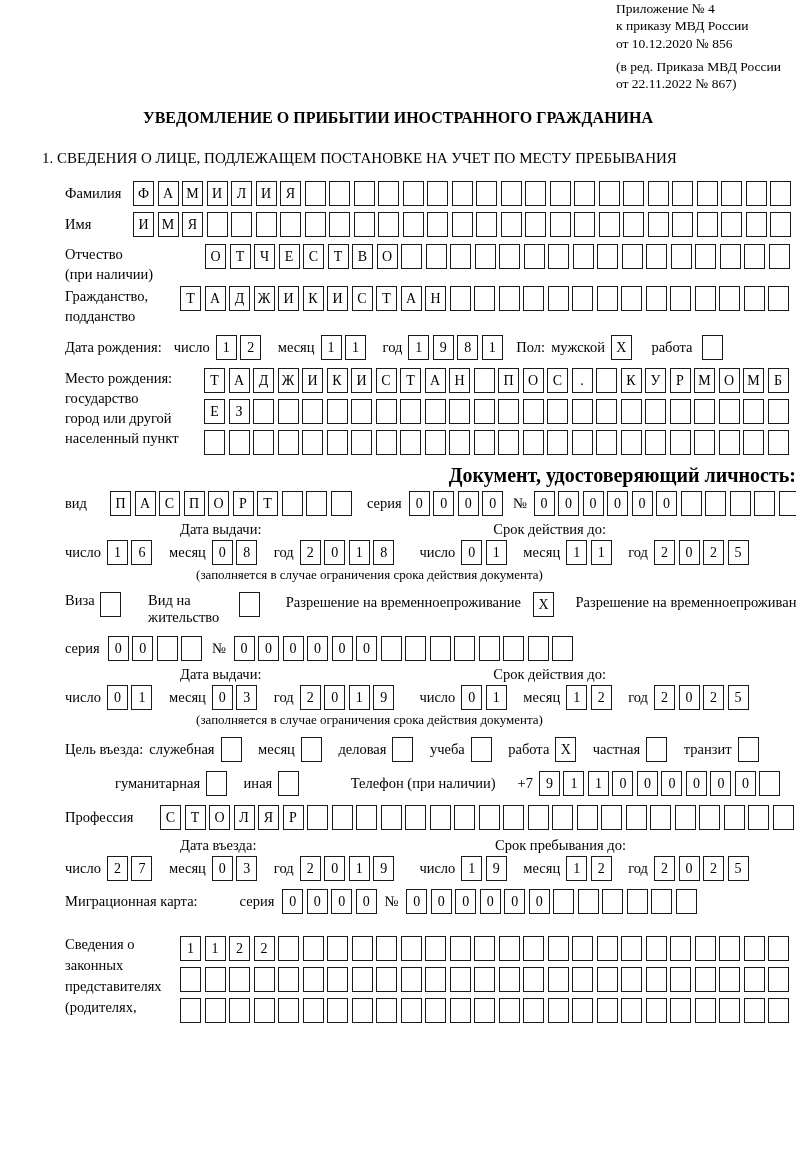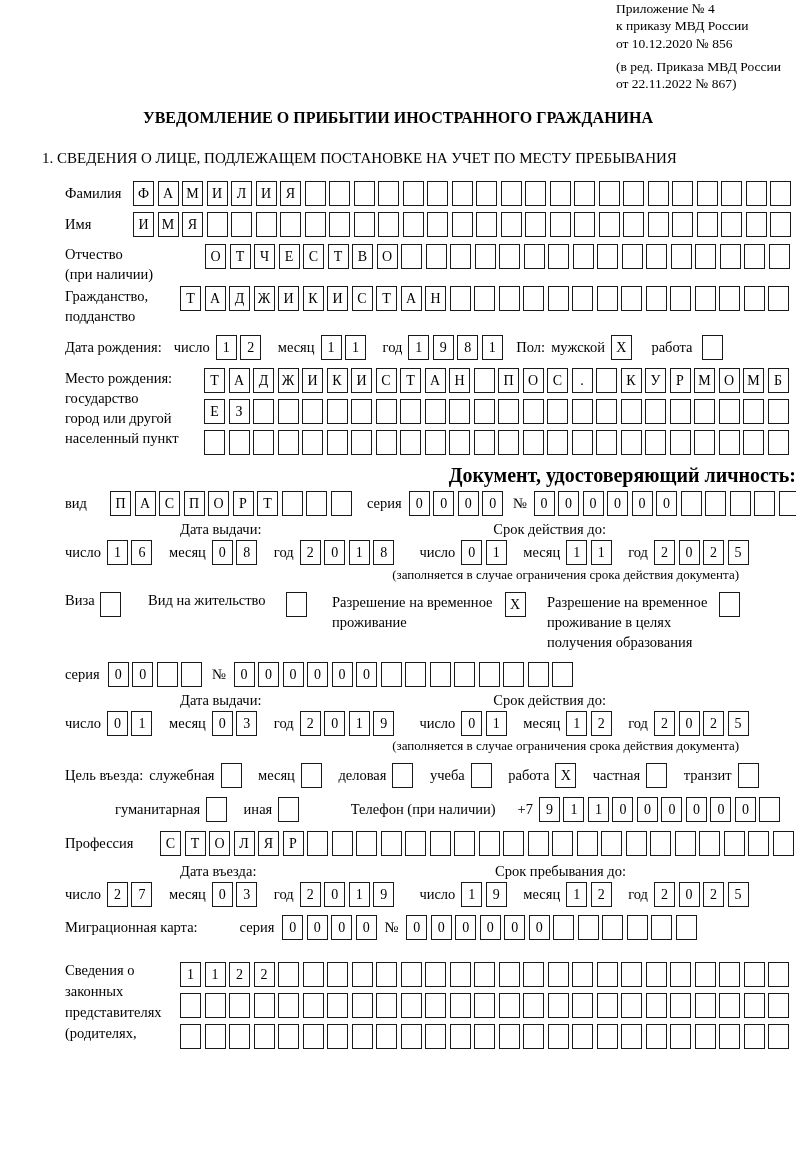--- a/index.html
+++ b/index.html
@@ -34,25 +34,25 @@
   .r-birthdate{margin-bottom:8px}
   .r-birthplace{margin-bottom:3px}
   .doc-heading{text-align:right;font-weight:bold;font-size:20px;margin:2px 0 4px}
   .r-vid{margin-bottom:5px}
   .dhrow{display:flex;font-size:14.5px;margin-bottom:2px}
   .drow{margin-bottom:2px}
   .dgroup{display:inline-flex;align-items:center}
   .dgroup.rgt{margin-left:auto;margin-right:44px}
   .dlbl{margin-right:6px}
   .dlbl.m{margin-left:13px}
-  .noteline{font-size:13px;text-align:right;padding-right:57px;margin-bottom:9px}
+  .noteline{font-size:13px;text-align:center;padding-right:57px;margin-bottom:9px}
   .plain{line-height:1.55}
   .r-rf{margin-bottom:6px}
   .r-visa{margin-bottom:10px}
-  .ctrcol{display:flex;flex-direction:column;text-align:left;line-height:20px;flex:none}
+  .ctrcol{display:flex;flex-direction:row;text-align:right;line-height:20px;flex:none}
   .cbx{margin-left:12px;flex:none}
   .r-pseries{margin-bottom:5px}
   .r-purpose{margin-bottom:9px}
   .r-purpose2{margin-bottom:9px}
   .r-prof{margin-bottom:7px}
   .r-mig{margin-bottom:20px}
   .gap{margin-left:13px}
   .sgap{margin-left:6px}
 </style>
 </head>

